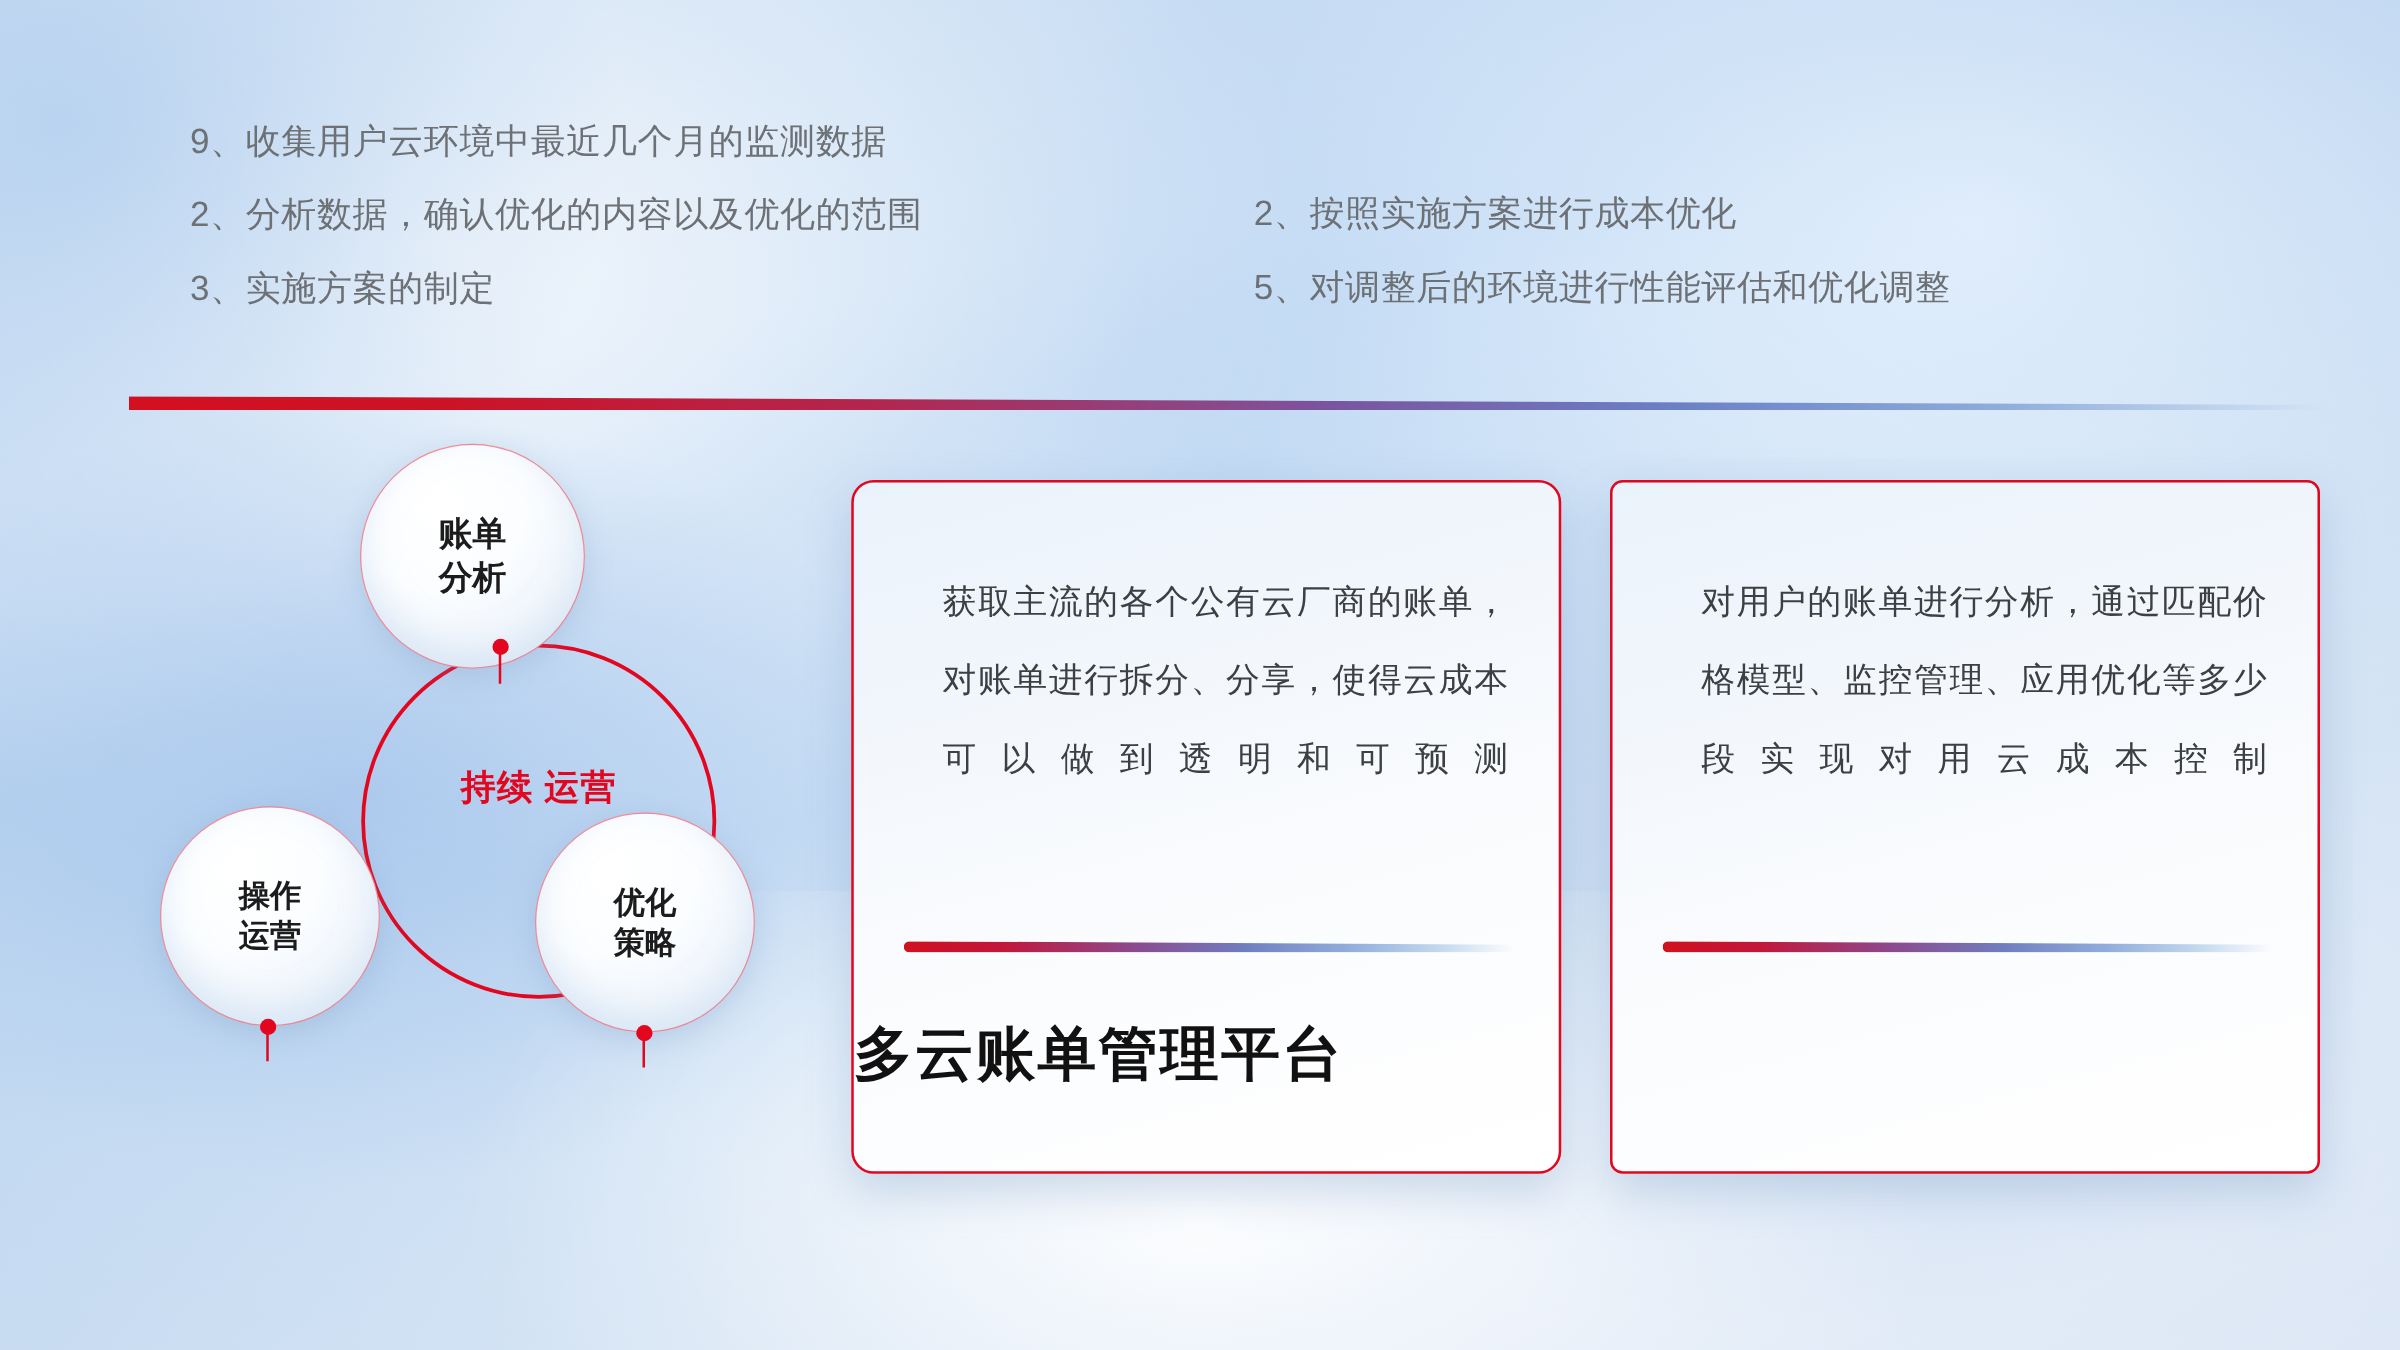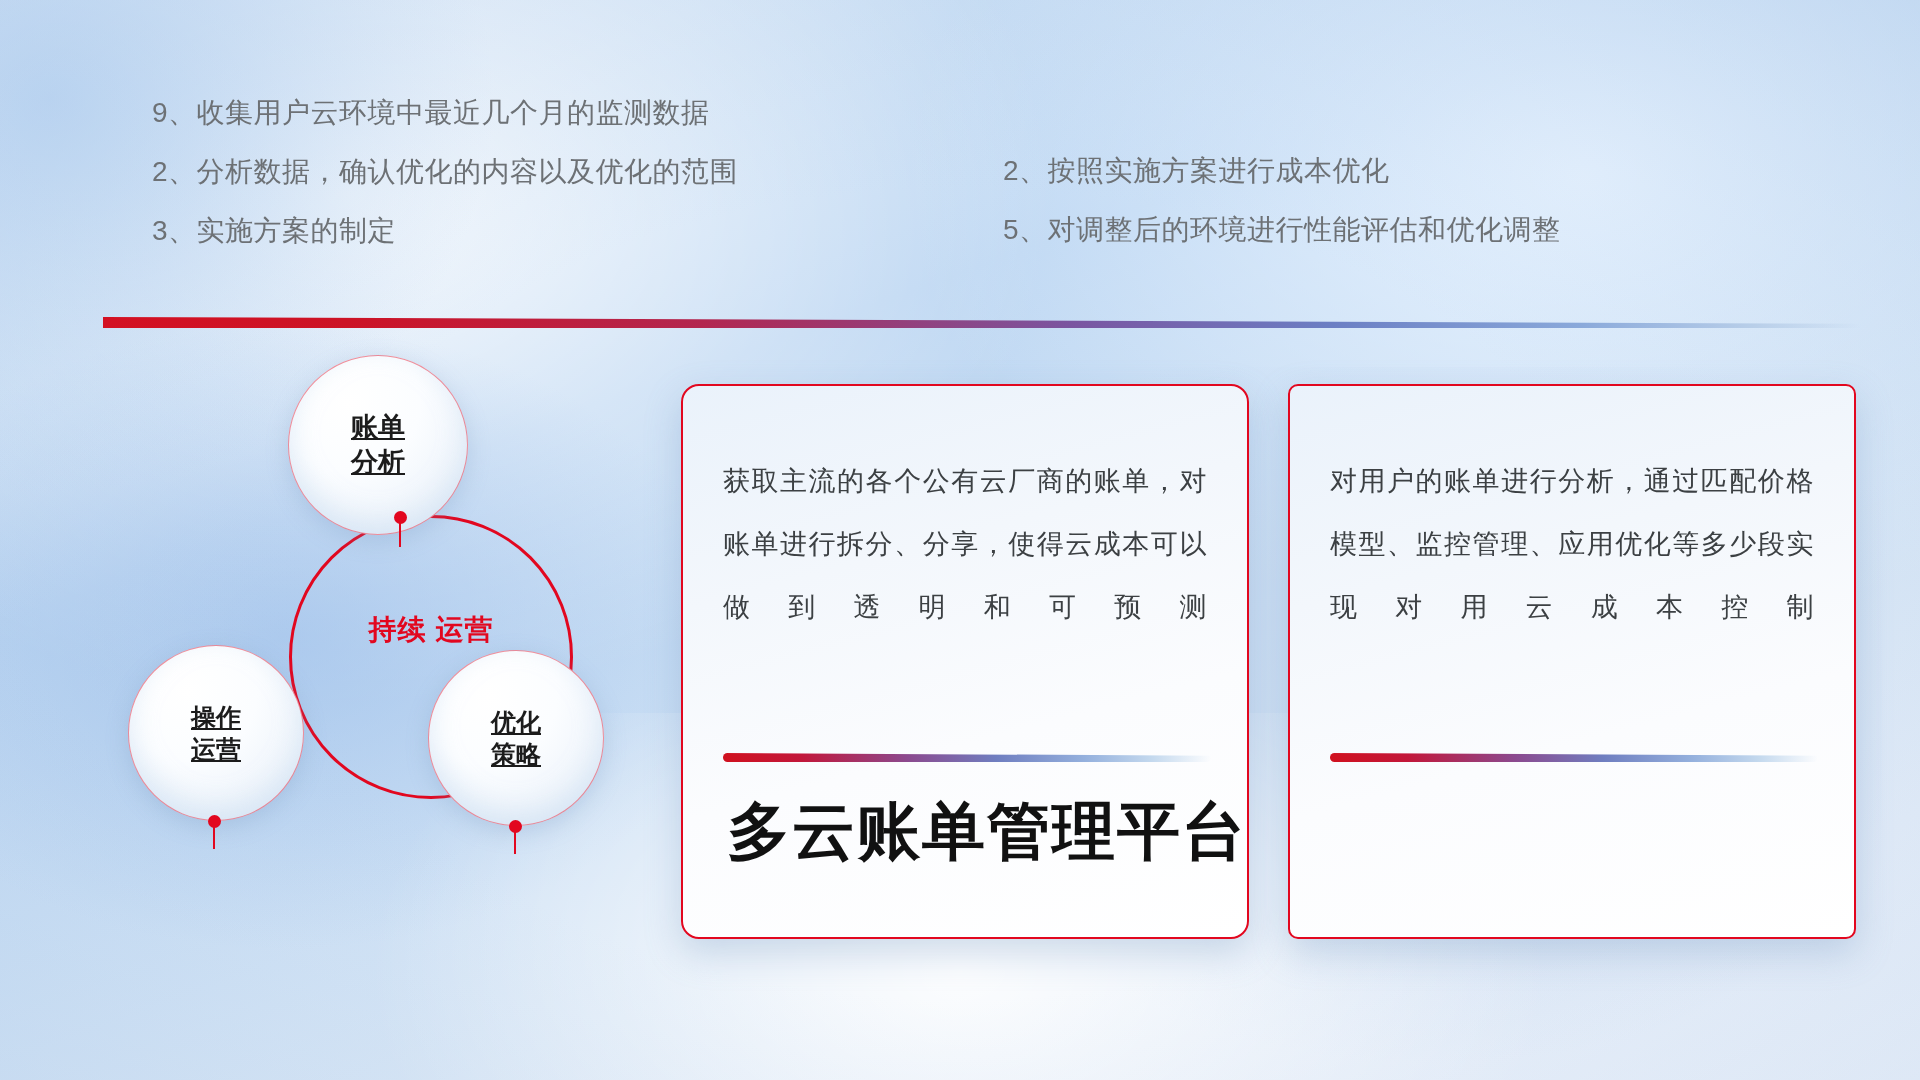--- a/index.html
+++ b/index.html
@@ -74,21 +74,20 @@
     background:
       radial-gradient(circle at 34% 26%, #ffffff 0%, #fbfdff 40%, #eef4fb 72%, #e3edf8 100%);
     box-shadow:0 6px 22px rgba(120,150,190,.28), inset 0 -12px 26px rgba(200,220,240,.55);
     display:flex; flex-direction:column;
     align-items:center; justify-content:center;
     color:#1c1c1c;
     font-weight:bold;
     font-size:26px;
     line-height:1.28;
     text-align:center;
-    text-decoration:underline;
   }
   #bubble-top    { left:188px; top:0px;   width:180px; height:180px; font-size:27px; }
   #bubble-left   { left:28px;  top:290px; width:176px; height:176px; font-size:25px; }
   #bubble-right  { left:328px; top:295px; width:176px; height:176px; font-size:25px; }
   .bubble .ln { display:block; }
 
   .core-label {
     position:absolute;
     left:189px; top:258px;
     width:284px;
@@ -129,36 +128,37 @@
   }
   #card-1 { left:681px; }
   #card-2 { left:1288px;border-radius:10px; }
   .card-body {
     color:#3c4043;
     font-size:27px;
     line-height:2.34;
     letter-spacing:.6px;
     text-align:justify;
     text-align-last:justify;
+    margin-left:31px;
   }
   .card-rule {
     position:absolute;
     left:40px; bottom:175px;
     width:488px; height:9px;
     background:linear-gradient(90deg,#d0111f 0%, #c2173a 16%, #8b4a8f 38%, #6f7ec0 56%, #94b0dd 74%, #c4d9ee 88%, rgba(210,228,245,0) 100%);
     border-radius:5px;
     clip-path:polygon(0 0, 100% 30%, 100% 100%, 0 100%);
   }
   .card-title {
     position:absolute;
     left:0; right:0; bottom:62px;
-    text-align:right;
+    text-align:left;
     color:#111111;
     font-weight:bold;
-    font-size:63px;
+    font-size:47px;
     letter-spacing:2px;
   }
 </style>
 </head>
 <body>
 
 <div id="bg">
   <div class="bg-base"></div>
   <div class="bg-g1"></div>
   <div class="bg-g2"></div>

